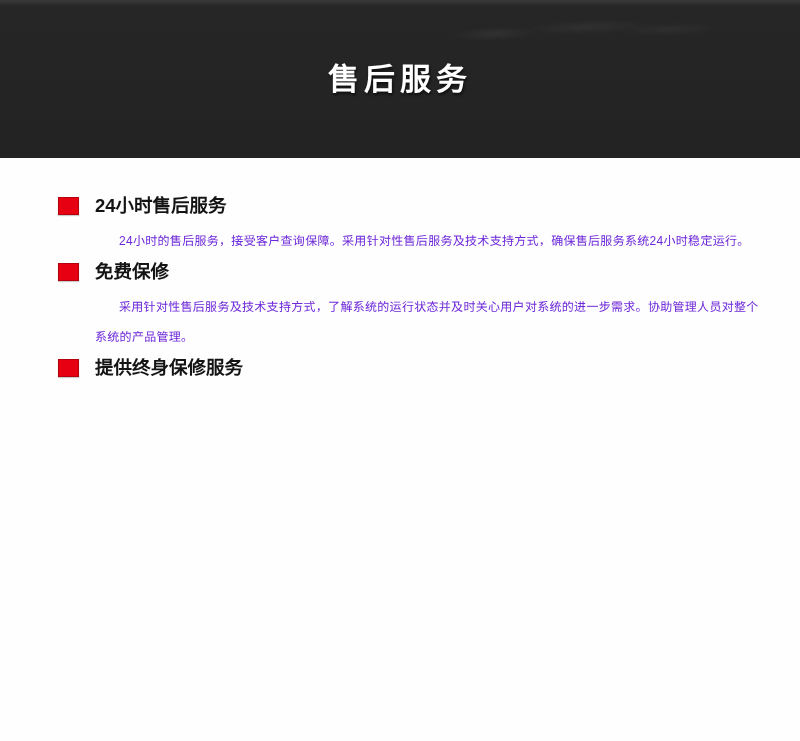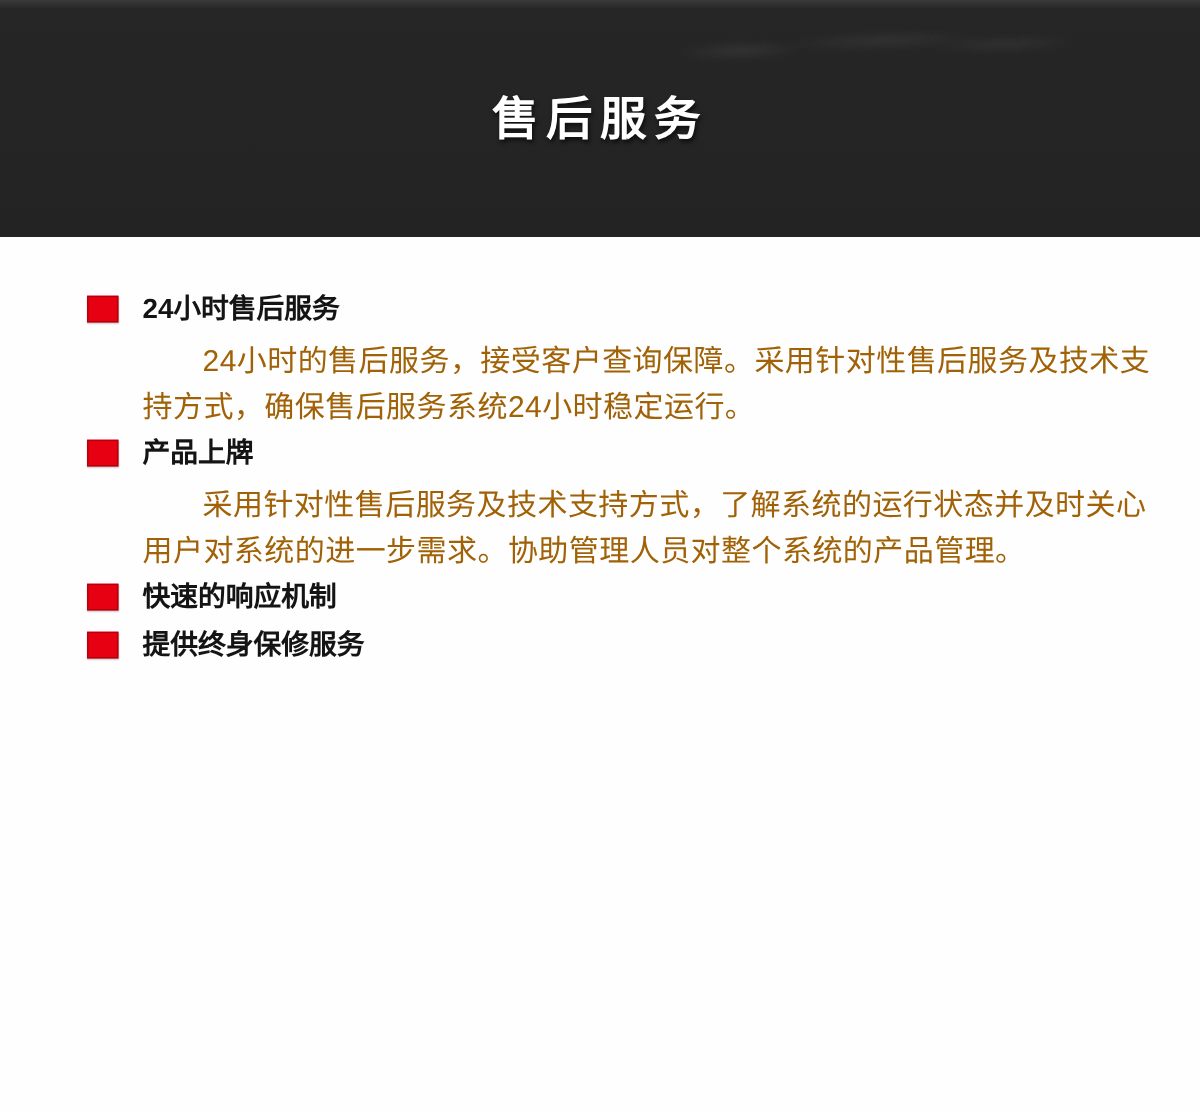--- a/index.html
+++ b/index.html
@@ -71,23 +71,23 @@
     margin: 0;
     font-size: 18.5px;
     line-height: 24px;
     font-weight: bold;
     color: #141414;
     white-space: nowrap;
   }
   .section-body { margin-left: 37px; }
   .para {
     margin: 0;
-    font-size: 20px;
+    font-size: 12px;
     line-height: 30.5px;
-    color: #a16207;
+    color: #6d28d9;
     text-indent: 2em;
     letter-spacing: 0.3px;
   }
 </style>
 </head>
 <body>
 
 <div class="page">
 
   <header class="banner">
@@ -102,32 +102,28 @@
       <h2 class="section-heading">24小时售后服务</h2>
     </div>
     <div class="section-body">
           <p class="para">24小时的售后服务，接受客户查询保障。采用针对性售后服务及技术支持方式，确保售后服务系统24小时稳定运行。</p>
         </div>
   </section>
 
   <section class="section">
     <div class="section-heading-row">
       <span class="bullet"></span>
-      <h2 class="section-heading">产品上牌</h2>
+      <h2 class="section-heading">免费保修</h2>
     </div>
     <div class="section-body">
           <p class="para">采用针对性售后服务及技术支持方式，了解系统的运行状态并及时关心用户对系统的进一步需求。协助管理人员对整个系统的产品管理。</p>
         </div>
   </section>
 
   <section class="section">
-    <div class="section-heading-row">
-      <span class="bullet"></span>
-      <h2 class="section-heading">快速的响应机制</h2>
-    </div>
     <div class="section-body">
         </div>
   </section>
 
   <section class="section">
     <div class="section-heading-row">
       <span class="bullet"></span>
       <h2 class="section-heading">提供终身保修服务</h2>
     </div>
   </section>

